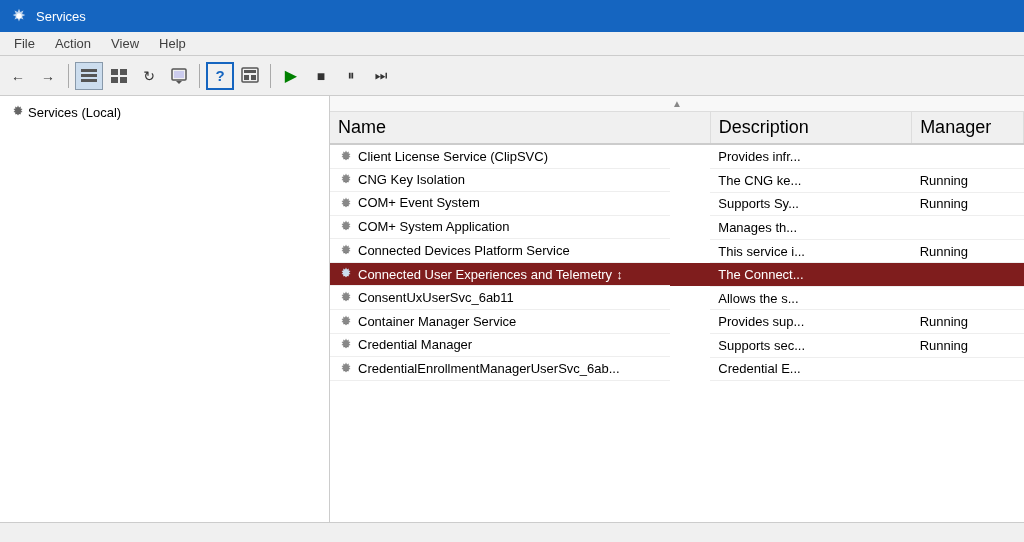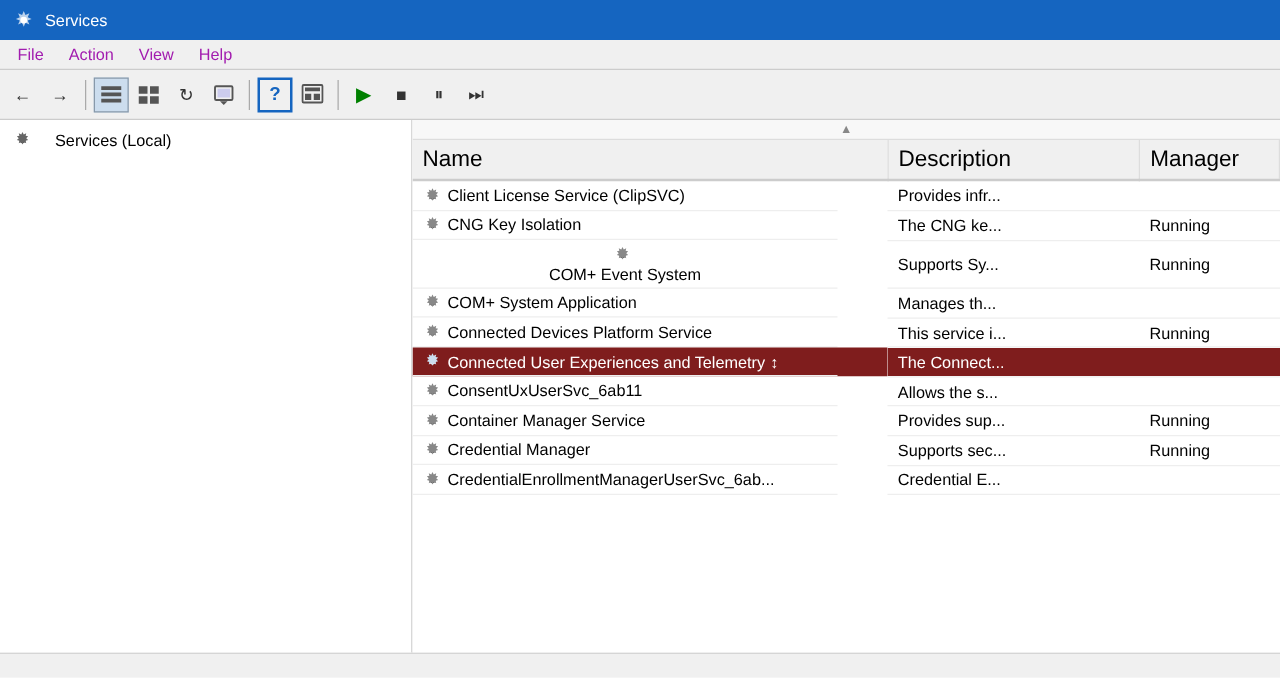--- a/index.html
+++ b/index.html
@@ -37,21 +37,21 @@
       height: 24px;
       display: flex;
       align-items: center;
       padding: 0 4px;
       border-bottom: 1px solid #ccc;
     }
     .menu-item {
       padding: 2px 10px;
       cursor: pointer;
       font-size: 13px;
-      color: #a21caf;
+      color: #404040;
     }
 
     
     .toolbar {
       background: #f0f0f0;
       height: 40px;
       display: flex;
       align-items: center;
       padding: 0 4px;
       gap: 2px;
@@ -90,21 +90,21 @@
     
     .left-panel {
       width: 330px;
       background: white;
       border-right: 1px solid #ccc;
       padding: 4px;
     }
     .services-local-item {
       display: flex;
       align-items: center;
-      gap: 18px;
+      gap: 2px;
       padding: 4px 6px;
       cursor: pointer;
     }
 
     
     .right-panel {
       flex: 1;
       background: white;
       overflow-y: auto;
       overflow-x: hidden;
@@ -275,21 +275,21 @@
               <span><svg width="16" height="16" viewBox="0 0 16 16" style="display:inline-block;vertical-align:middle;margin-right:4px;flex-shrink:0;">
     <circle cx="8" cy="8" r="2.5" fill="#555"></circle>
     <path d="M8 1.5 L9 3.5 L11 2.5 L10.5 4.5 L12.5 5 L11 6.5 L12.5 8 L10.5 8.5 L11 10.5 L9 9.5 L8 11.5 L7 9.5 L5 10.5 L5.5 8.5 L3.5 8 L5 6.5 L3.5 5 L5.5 4.5 L5 2.5 L7 3.5 Z" fill="#888"></path>
   </svg></span>
               <span style="vertical-align: middle;">CNG Key Isolation</span>
             </td>
             <td style="width: 180px; max-width: 180px; overflow: hidden; text-overflow: ellipsis;">The CNG ke...</td>
             <td style="width: 100px;">Running</td>
           </tr>
           <tr>
-            <td style="width: 340px; max-width: 340px; display: flex; align-items: center; flex-direction: column;">
+            <td style="width: 340px; max-width: 340px; display: flex; align-items: flex-start;">
               <span><svg width="16" height="16" viewBox="0 0 16 16" style="display:inline-block;vertical-align:middle;margin-right:4px;flex-shrink:0;">
     <circle cx="8" cy="8" r="2.5" fill="#555"></circle>
     <path d="M8 1.5 L9 3.5 L11 2.5 L10.5 4.5 L12.5 5 L11 6.5 L12.5 8 L10.5 8.5 L11 10.5 L9 9.5 L8 11.5 L7 9.5 L5 10.5 L5.5 8.5 L3.5 8 L5 6.5 L3.5 5 L5.5 4.5 L5 2.5 L7 3.5 Z" fill="#888"></path>
   </svg></span>
               <span style="vertical-align: middle;">COM+ Event System</span>
             </td>
             <td style="width: 180px; max-width: 180px; overflow: hidden; text-overflow: ellipsis;">Supports Sy...</td>
             <td style="width: 100px;">Running</td>
           </tr>
           <tr>

